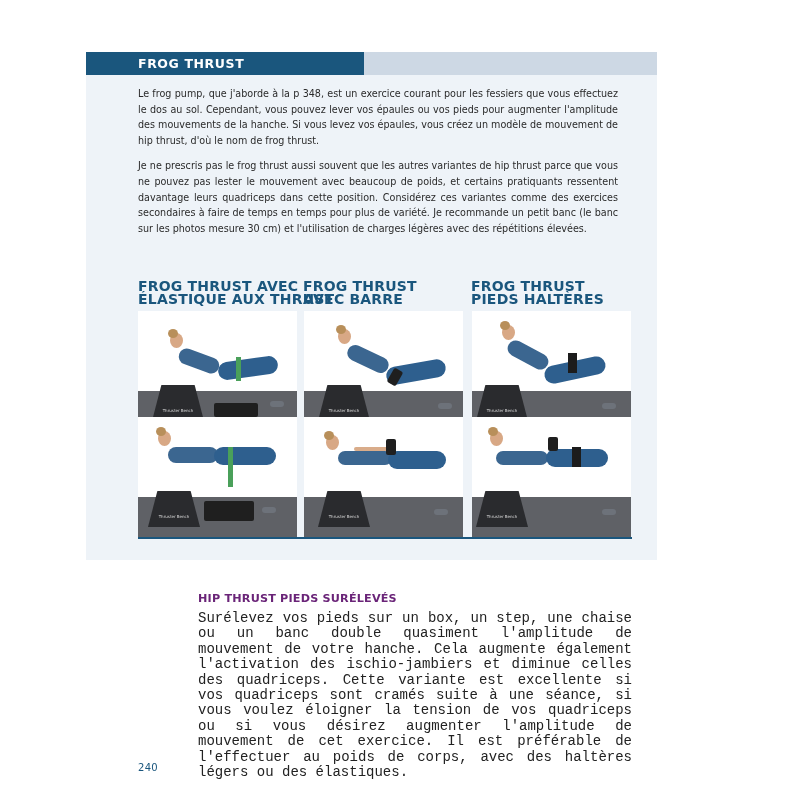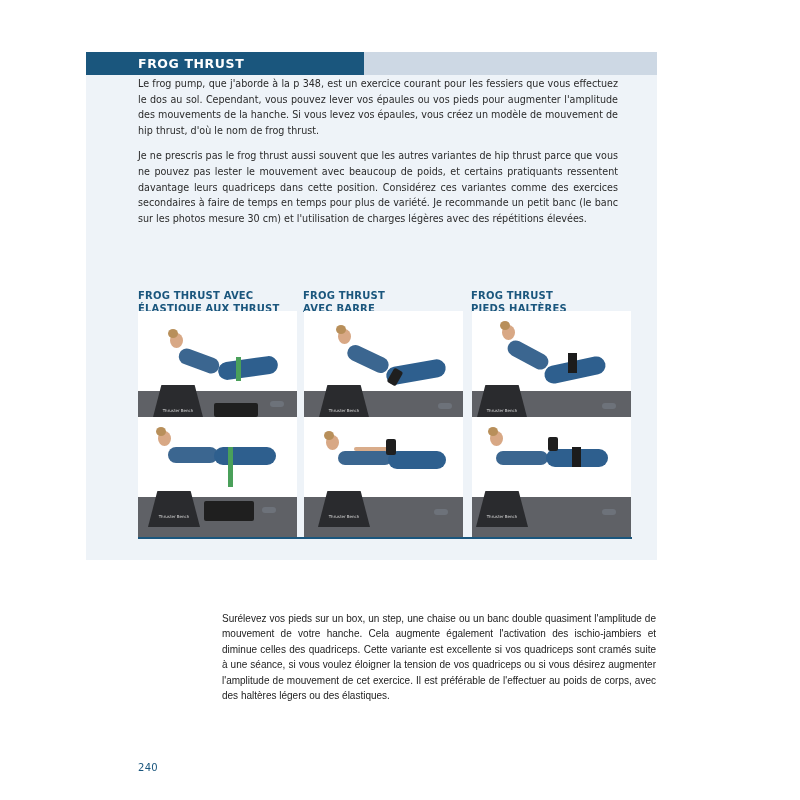--- a/index.html
+++ b/index.html
@@ -16,30 +16,30 @@
     }
     .box-header { position: absolute; left: 0; top: 0; width: 571px; height: 23px; display: flex; }
     .box-header .title-tab {
       width: 278px; height: 23px; background: #1a567d; color: #ffffff;
       font-family: "DejaVu Sans", sans-serif; font-weight: bold; font-size: 12.5px; letter-spacing: 0.6px;
       line-height: 23px; padding-left: 52px; box-sizing: border-box;
     }
     .box-header .header-fill { flex: 1; height: 23px; background: #cdd8e4; }
 
     .box-text {
-      position: absolute; left: 52px; top: 24px; width: 480px;
+      position: absolute; left: 52px; top: 34px; width: 480px;
       font-family: "DejaVu Sans", sans-serif; font-size: 9.6px; line-height: 15.6px; color: #2a2a2a;
       text-align: justify;
     }
     .box-text p { margin: 0 0 10px 0; }
 
     .captions { position: absolute; left: 52px; top: 222px; width: 500px; height: 28px; }
     .caption {
-      position: absolute; top: 16px; font-family: "DejaVu Sans", sans-serif; font-weight: bold;
-      font-size: 10px; line-height: 12.5px; color: #1a567d; letter-spacing: 0.2px;
+      position: absolute; top: 6px; font-family: "DejaVu Sans", sans-serif; font-weight: bold;
+      font-size: 14px; line-height: 12.5px; color: #1a567d; letter-spacing: 0.2px;
     }
 
     .grid { position: absolute; left: 52px; top: 259px; width: 493px; height: 227px; }
     .photo {
       position: absolute; width: 159px; height: 120px; background: #ffffff; overflow: hidden;
     }
     .photo .floor {
       position: absolute; left: 0; right: 0; bottom: 0; height: 40px; background: #5f6166;
     }
     .photo .bench {
@@ -72,23 +72,22 @@
     }
 
     
     .section-title {
       position: absolute; left: 198px; top: 592px;
       font-family: "DejaVu Sans", sans-serif; font-weight: bold; font-size: 11.2px; color: #6a2478;
       letter-spacing: 0.2px;
     }
     .section-text {
       position: absolute; left: 198px; top: 611px; width: 434px;
-      font-family: Liberation Sans, sans-serif; font-size: 10px; line-height: 15.4px; color: #222222;
+      font-family: Liberation Mono, monospace; font-size: 14px; line-height: 15.4px; color: #222222;
       text-align: justify;
-      margin-left: 24px;
     }
     .section-text p { margin: 0; }
 
     .page-number {
       position: absolute; left: 138px; top: 762px;
       font-family: "DejaVu Sans", sans-serif; font-size: 10px; color: #1a567d; letter-spacing: 0.3px;
     }
   </style>
 </head>
 <body>
@@ -196,18 +195,19 @@
         <div class="dumbbell" style="left:76px; top:20px; width:10px; height:14px;"></div>
         <div class="head" style="left:18px; top:14px;"></div>
         <div class="hair" style="left:16px; top:10px;"></div>
         <div class="shoe" style="left:130px; top:92px;"></div>
       </div>
 
       <div class="grid-line"></div>
     </div>
   </div>
 
+  <div class="section-title">HIP THRUST PIEDS SURÉLEVÉS</div>
   <div class="section-text">
     <p>Surélevez vos pieds sur un box, un step, une chaise ou un banc double quasiment l'amplitude de mouvement de votre hanche. Cela augmente également l'activation des ischio-jambiers et diminue celles des quadriceps. Cette variante est excellente si vos quadriceps sont cramés suite à une séance, si vous voulez éloigner la tension de vos quadriceps ou si vous désirez augmenter l'amplitude de mouvement de cet exercice. Il est préférable de l'effectuer au poids de corps, avec des haltères légers ou des élastiques.</p>
   </div>
 
   <div class="page-number">240</div>
 </div>
 
 </body></html>

